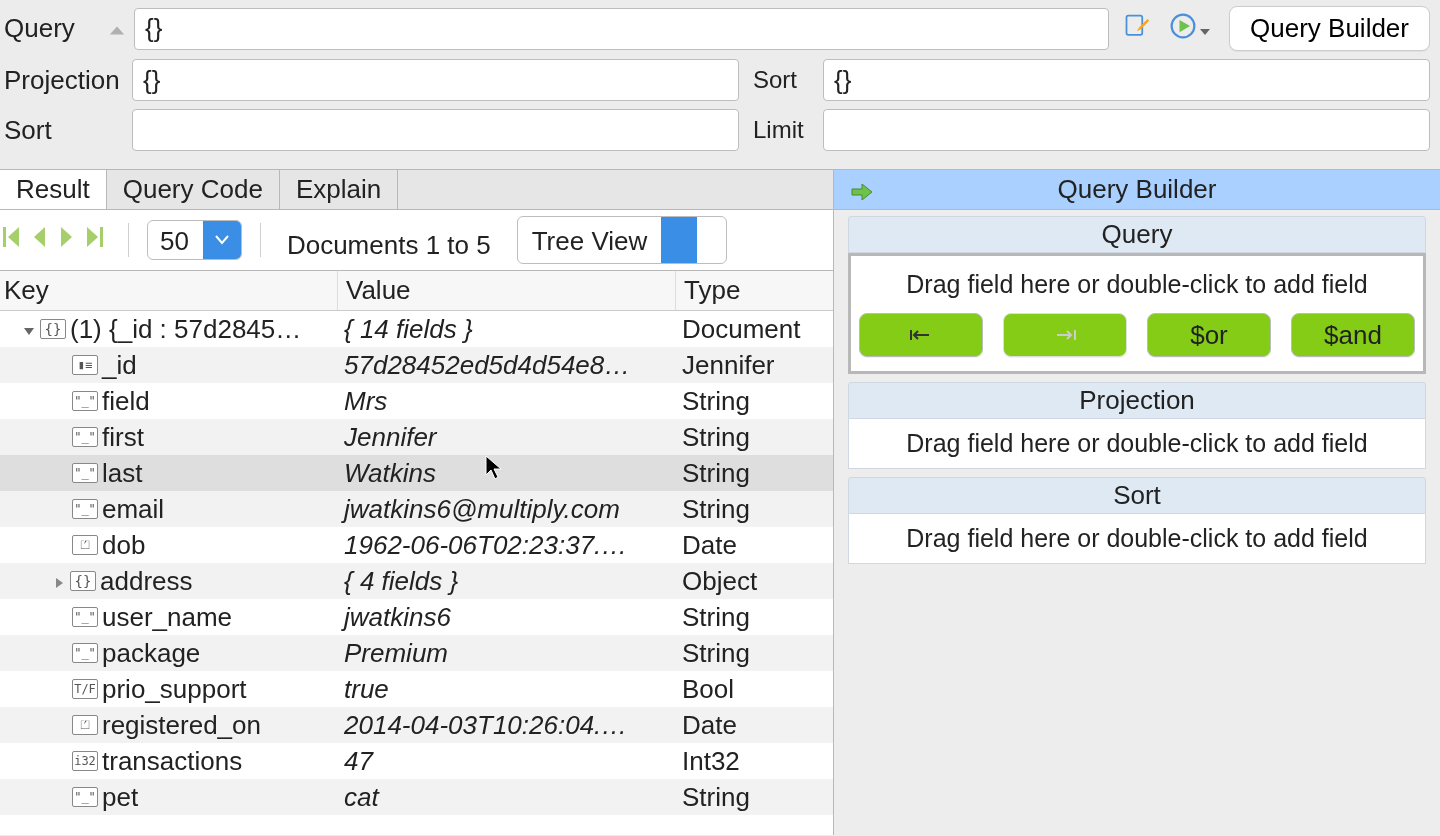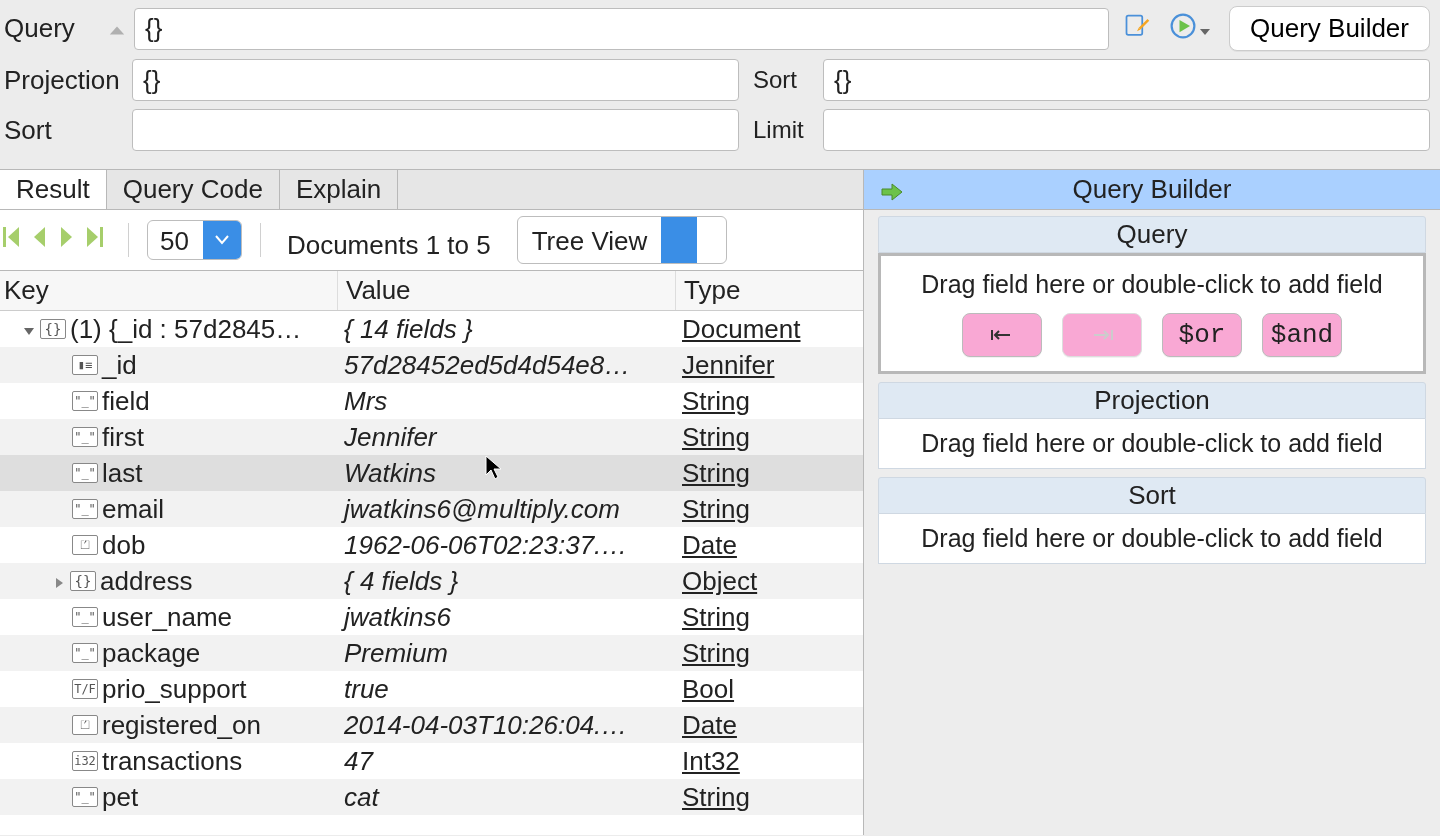--- a/index.html
+++ b/index.html
@@ -144,21 +144,21 @@
 .trow {
   display: flex;
   height: 36px;
   align-items: center;
   font-size: 26px;
 }
 .trow:nth-child(even) { background: #f2f2f2; }
 .trow.hl { background: #dedede; }
 .cell-key { width: 338px; padding-left: 4px; display: flex; align-items: center; gap: 4px; white-space: nowrap; overflow: hidden; text-overflow: ellipsis;}
 .cell-val { width: 338px; padding-left: 6px; white-space: nowrap; overflow: hidden; text-overflow: ellipsis; font-style: italic;}
-.cell-type { flex: 1; padding-left: 6px; text-decoration: underline; }
+.cell-type { flex: 1; padding-left: 6px; }
 .indent0 { padding-left: 14px; }
 .indent1 { padding-left: 64px; }
 .indent-expand { padding-left: 44px; }
 .disclosure svg { width: 14px; height: 14px; }
 .field-icon {
   width: 26px; height: 20px;
   border: 1px solid #888;
   border-radius: 2px;
   font-size: 12px;
   display: inline-flex;
@@ -226,31 +226,30 @@
   text-align: center;
   font-size: 25px;
   padding: 6px 0 14px 0;
 }
 .qb-buttons {
   display: flex;
   gap: 20px;
   justify-content: center;
 }
 .qb-btn {
-  background: #f9a8d4;
+  background: #84cc16;
   border: 1px solid #bbb;
   border-radius: 8px;
-  width: 80px;
+  width: 124px;
   height: 44px;
   display: flex;
   align-items: center;
   justify-content: center;
   font-size: 26px;
   box-shadow: 0 1px 0 rgba(0,0,0,.05);
-  font-family: Liberation Mono, monospace;
 }
 .qb-btn.disabled { color: #bcbcbc; border-color: #ddd; }
 .icon-edit svg, .icon-run svg, .arrow-icon svg { width: 28px; height: 28px; }
 .run-wrap { display:flex; align-items:center; gap:2px;}
 .chev-down svg { width: 12px; height: 10px; }
 </style>
 </head>
 <body>
 
 <div class="topform">

